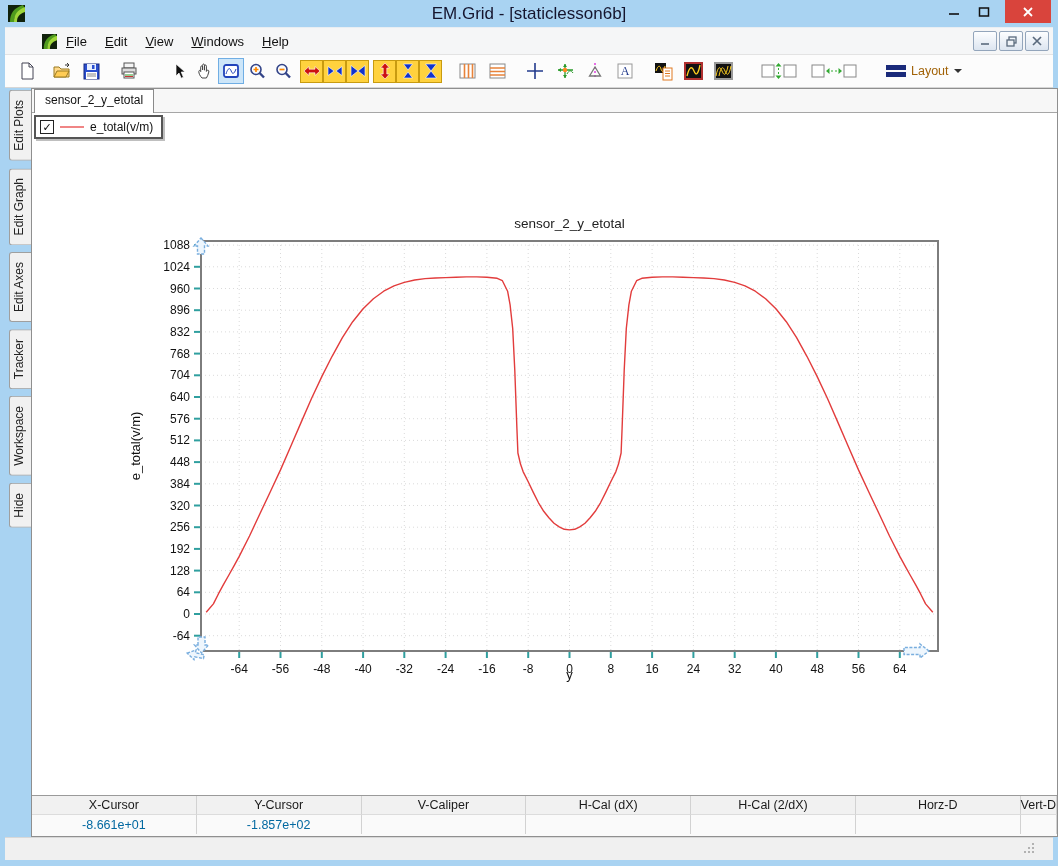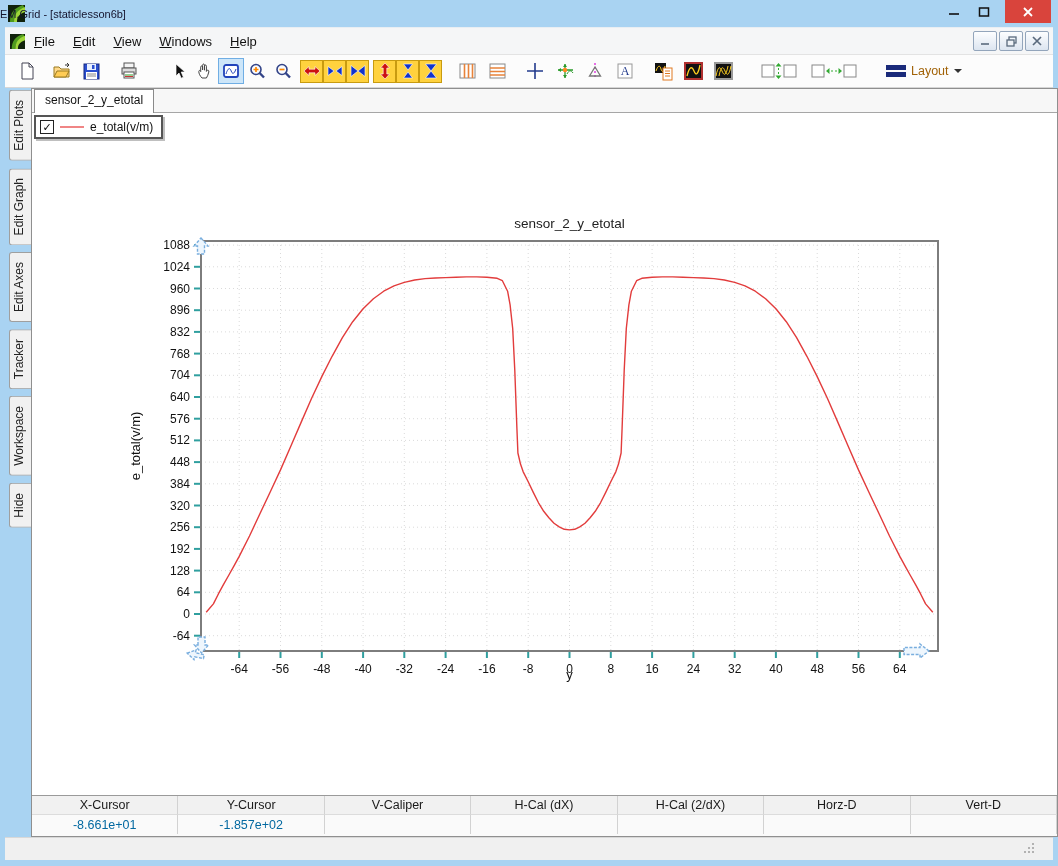--- a/index.html
+++ b/index.html
@@ -1,25 +1,25 @@
 <!DOCTYPE html>
 <html><head>
 <meta charset="utf-8">
 <style>
   html,body{margin:0;padding:0;}
   body{width:1058px;height:866px;position:relative;background:#a9d3f2;
        font-family:"Liberation Sans",sans-serif;overflow:hidden;
        -webkit-font-smoothing:antialiased;}
   .titlebar{height:27px;display:flex;align-items:center;position:relative;}
   .app-icon{width:17px;height:17px;margin-left:8px;}
-  .title-text{position:absolute;left:0;right:0;font-size:11px;color:#15152e;}
+  .title-text{position:absolute;left:0;right:0;text-align:center;font-size:17px;color:#15152e;}
   .tb-controls{margin-left:auto;display:flex;align-items:flex-start;height:100%;}
   .tb-btn{width:30px;height:24px;display:flex;align-items:center;justify-content:center;color:#111;}
   .tb-close{width:46px;height:23px;background:#d9443c;display:flex;align-items:center;justify-content:center;margin-left:6px;margin-right:7px;}
-  .menubar{height:26px;background:#f5f6f7;display:flex;align-items:center;border-top:1px solid #e9eef3;margin:0 5px 0 5px;border-bottom:1px solid #e3e3e3;}
+  .menubar{height:26px;background:#f5f6f7;display:flex;align-items:center;border-top:1px solid #e9eef3;margin:0 5px 0 5px;border-bottom:1px solid #e3e3e3;padding-left:32px;}
   .menubar .app-icon{width:15px;height:15px;margin-left:5px;}
   .menu-item{padding:4px 9px;font-size:13px;color:#111;}
   .menu-item u{text-decoration:underline;}
   .mdi-group{margin-left:auto;display:flex;gap:2px;margin-right:4px;}
   .mdib{width:22px;height:18px;border:1px solid #93a5bb;background:linear-gradient(#fdfeff,#dce5f0);
         display:flex;align-items:center;justify-content:center;border-radius:2px;}
   .toolbar{height:32px;background:#fcfcfc;display:flex;align-items:center;margin:0 5px;
            border-bottom:1px solid #d6d6d6;padding-left:9px;}
   .btn{width:24px;height:24px;display:flex;align-items:center;justify-content:center;border:1px solid transparent;}
   .btn.active{background:#cde6f9;border:1px solid #70aee4;}
@@ -49,21 +49,21 @@
                font-size:13.5px;color:#222;}
   .y-axis-label{position:absolute;left:103px;top:333px;transform:translate(-50%,-50%) rotate(-90deg);
                 white-space:nowrap;font-size:13px;color:#111;}
   .x-axis-label{position:absolute;left:169px;width:737px;top:554px;text-align:center;font-size:13px;color:#111;}
   #chart-svg{position:absolute;left:120px;top:118px;overflow:visible;}
   .grid{stroke:#dadada;stroke-width:1;stroke-dasharray:1,3;}
   .tick{stroke:#2f9f9f;stroke-width:2;}
   .ticklab{font-size:12px;fill:#111;font-family:"Liberation Sans",sans-serif;}
   .handle{position:absolute;z-index:2;}
   .statusbar{height:40px;border-top:1px solid #9a9a9a;display:grid;
-             grid-template-columns:repeat(7,1fr);grid-template-rows:19px 19px;background:#fafafa;}
+             grid-template-columns:repeat(6,1fr);grid-template-rows:19px 19px;background:#fafafa;}
   .st-label{background:#f1f1f1;border-right:1px solid #d2d2d2;border-bottom:1px solid #dcdcdc;
             display:flex;align-items:center;justify-content:center;font-size:12.5px;color:#1a1a1a;}
   .st-value{background:#fafafa;border-right:1px solid #d2d2d2;display:flex;align-items:center;
             justify-content:center;font-size:12.5px;color:#0369a1;}
   .bottom-strip{height:22px;background:#f0f0f0;margin:0 5px;position:relative;border-top:1px solid #d8d8d8;}
   .grip{position:absolute;right:18px;top:5px;}
 </style>
 </head>
 <body>
 

